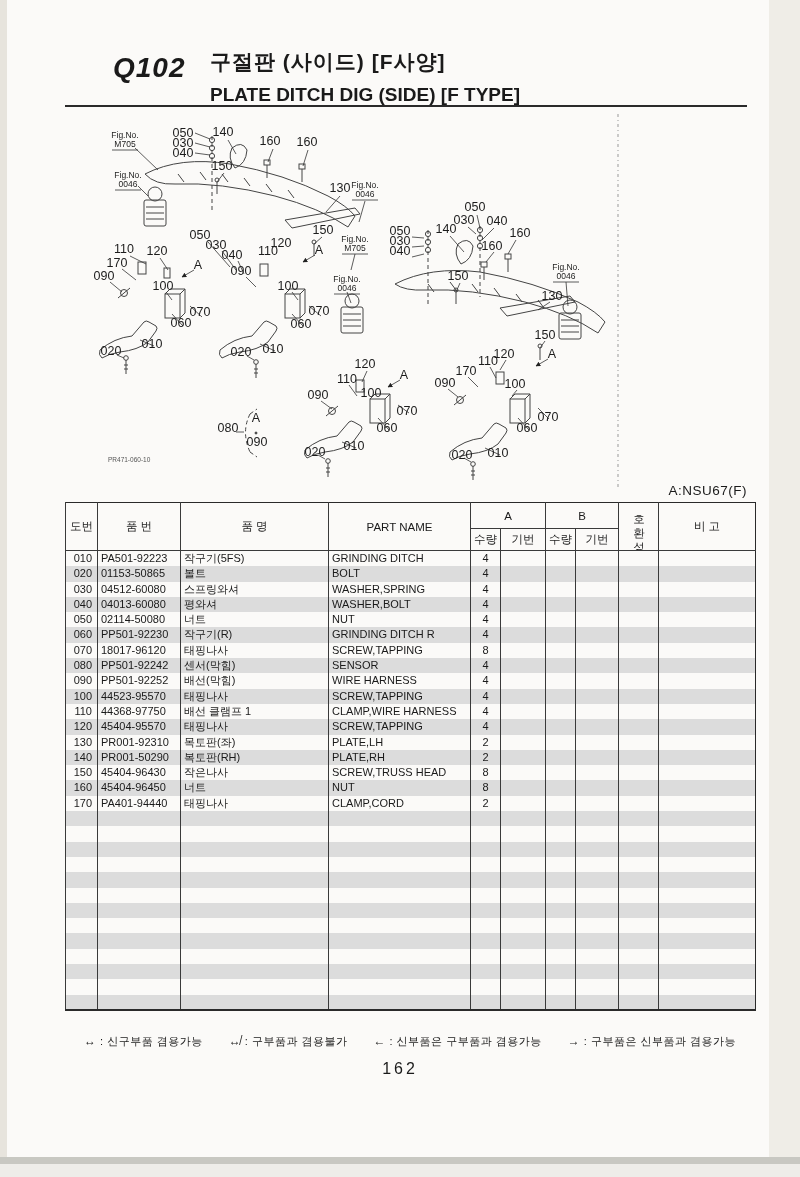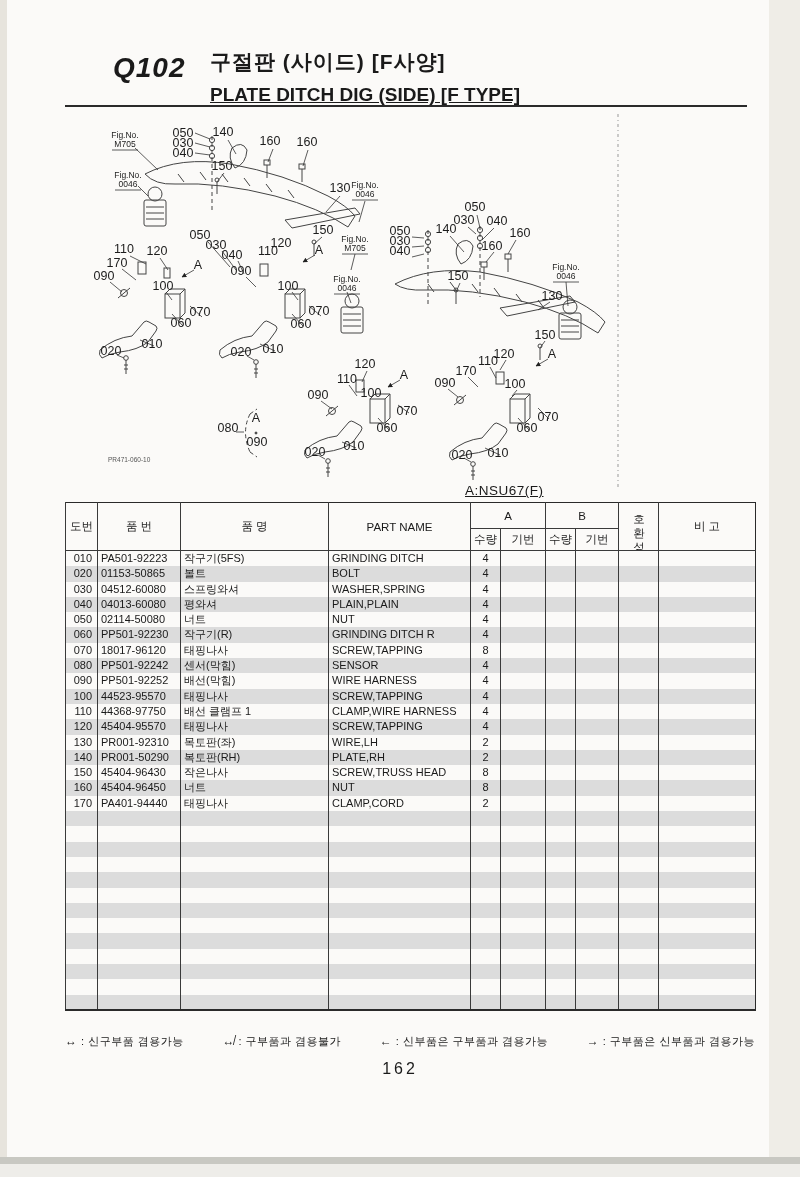--- a/index.html
+++ b/index.html
@@ -17,31 +17,31 @@
     background:#fbfaf8;
   }
   .edge-left  { position:absolute; left:0; top:0; width:7px; height:1157px; background:#e7e4dd; }
   .edge-right { position:absolute; left:769px; top:0; width:31px; height:1157px; background:#efede7; }
   .edge-bottom{ position:absolute; left:0; top:1157px; width:800px; height:7px; background:#c8c8c2; }
   .edge-bottom2{ position:absolute; left:0; top:1164px; width:800px; height:13px; background:#eeede9; }
 
   
   .hdr-code { position:absolute; left:113px; top:52px; font-size:28px; font-weight:600; letter-spacing:1px;font-style:italic; }
   .hdr-title{ position:absolute; left:210px; top:48px; font-size:21px; font-weight:700; letter-spacing:1px; }
-  .hdr-sub  { position:absolute; left:210px; top:84px; font-size:19px; font-weight:600; letter-spacing:0px;text-decoration:underline; }
+  .hdr-sub  { position:absolute; left:210px; top:84px; font-size:19px; font-weight:600; letter-spacing:0px; }
   .hdr-rule { position:absolute; left:65px; top:105px; width:682px; height:2px; background:#2a2a2a; }
 
   
   .diagram { position:absolute; left:60px; top:112px; width:700px; height:378px; }
   .diagram svg { width:700px; height:378px; }
   .diagram svg text.callout { font-family:"Liberation Sans", sans-serif; font-size:12.5px; fill:#1c1c1c; }
   .diagram svg text.figl { font-family:"Liberation Sans", sans-serif; font-size:8.5px; fill:#1c1c1c; }
   .diagram svg text.dwg { font-family:"Liberation Sans", sans-serif; font-size:6.5px; fill:#555; }
 
-  .model-note { position:absolute; left:465px; top:483px; width:282px; text-align:left; font-size:13.5px; letter-spacing:.5px;text-decoration:underline; }
+  .model-note { position:absolute; left:465px; top:483px; width:282px; text-align:right; font-size:13.5px; letter-spacing:.5px; }
 
   
   table.parts {
     position:absolute; left:65px; top:502px; width:690px;
     border-collapse:collapse; table-layout:fixed;
     font-size:11px;
   }
   table.parts { border:1.5px solid #2a2a2a; border-bottom-width:2.5px; }
   table.parts th, table.parts td {
     border-left:1px solid #3a3a3a;
@@ -55,21 +55,21 @@
   }
   table.parts tbody td { height:15.3px; line-height:15.3px; padding:0 3px; }
   table.parts tbody td.c { text-align:center; padding:0; }
   table.parts tbody td.r { text-align:right; padding-right:5px; }
   table.parts tbody tr.stripe { background:#dcdcdc; }
   table.parts thead { border-bottom:1.5px solid #2a2a2a; }
 
   
   .legend {
     position:absolute; left:65px; top:1034px; width:690px;
-    display:flex; justify-content:space-between; gap:26px;
+    display:flex; justify-content:center; gap:26px;
     font-size:11px; letter-spacing:.5px;
   }
   .legend .sym { font-size:12px; }
   .pageno { position:absolute; left:0; top:1060px; width:800px; text-align:center;
             font-size:16px; letter-spacing:3px; }
 </style>
 </head>
 <body>
 
 <div class="paper"></div>
@@ -472,21 +472,21 @@
         <td></td>
         <td class="c"></td>
         <td></td>
         <td></td>
         <td></td>
       </tr>
       <tr class="stripe">
         <td class="r">040</td>
         <td>04013-60080</td>
         <td>평와셔</td>
-        <td>PLAIN,PLAIN</td>
+        <td>WASHER,BOLT</td>
         <td class="c">4</td>
         <td></td>
         <td class="c"></td>
         <td></td>
         <td></td>
         <td></td>
       </tr>
       <tr>
         <td class="r">050</td>
         <td>02114-50080</td>
@@ -580,21 +580,21 @@
         <td></td>
         <td class="c"></td>
         <td></td>
         <td></td>
         <td></td>
       </tr>
       <tr>
         <td class="r">130</td>
         <td>PR001-92310</td>
         <td>목토판(좌)</td>
-        <td>WIRE,LH</td>
+        <td>PLATE,LH</td>
         <td class="c">2</td>
         <td></td>
         <td class="c"></td>
         <td></td>
         <td></td>
         <td></td>
       </tr>
       <tr class="stripe">
         <td class="r">140</td>
         <td>PR001-50290</td>

